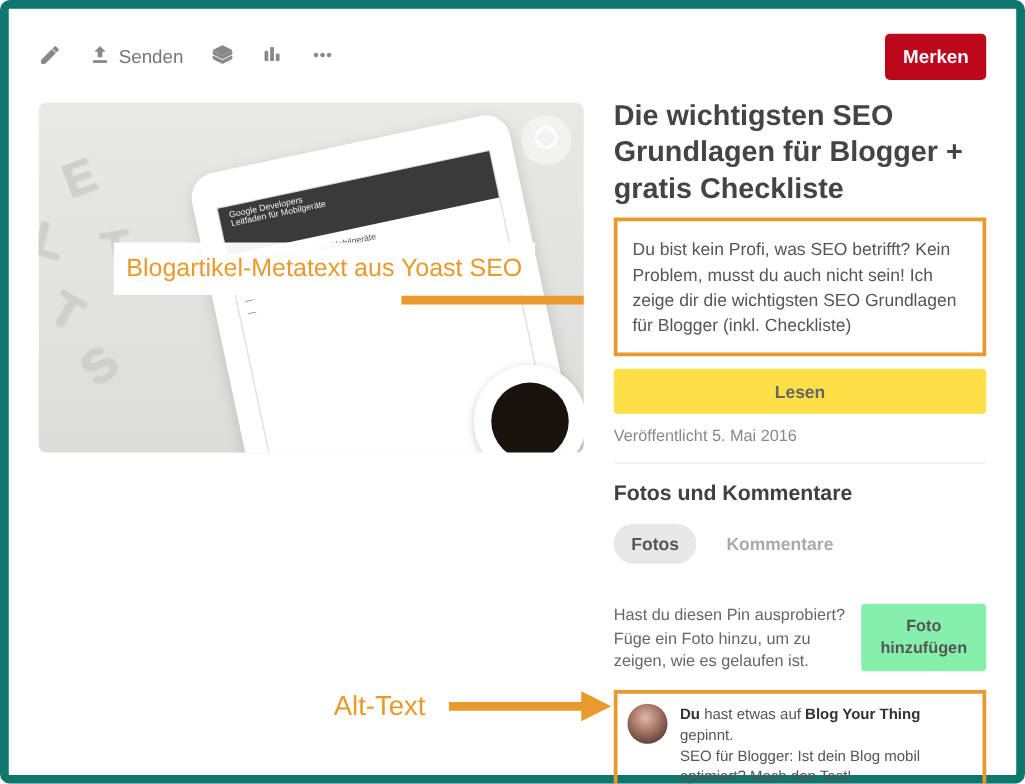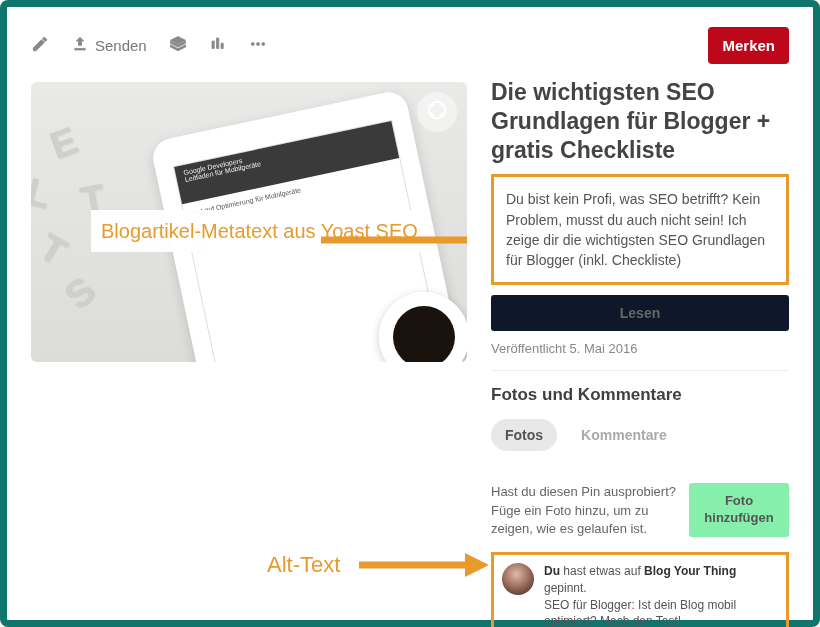--- a/index.html
+++ b/index.html
@@ -169,21 +169,21 @@
       text-shadow: 1px 1px 2px rgba(0,0,0,0.1);
     }
     
     .annotation-box {
       position: absolute;
       background: rgba(255,255,255,0.95);
       color: #e89a2c;
       font-size: 20px;
       line-height: 1.3;
       padding: 8px 10px;
-      top: 128px;
+      top: 112px;
       left: 60px;
     }
     .arrow-right-1 {
       position: absolute;
       top: 144px;
       left: 290px;
     }
     .arrow-right-1 svg {
       width: 180px;
       height: 28px;
@@ -222,21 +222,21 @@
       border: 3px solid #e89a2c;
       padding: 12px;
       margin-bottom: 10px;
     }
     .description {
       font-size: 14px;
       color: #555;
       line-height: 1.45;
     }
     .lesen-btn {
-      background: #0f172a;
+      background: #fde047;
       color: #666;
       border: none;
       padding: 10px;
       font-size: 14px;
       font-weight: 700;
       text-align: center;
       border-radius: 3px;
       margin-bottom: 10px;
       cursor: pointer;
     }

